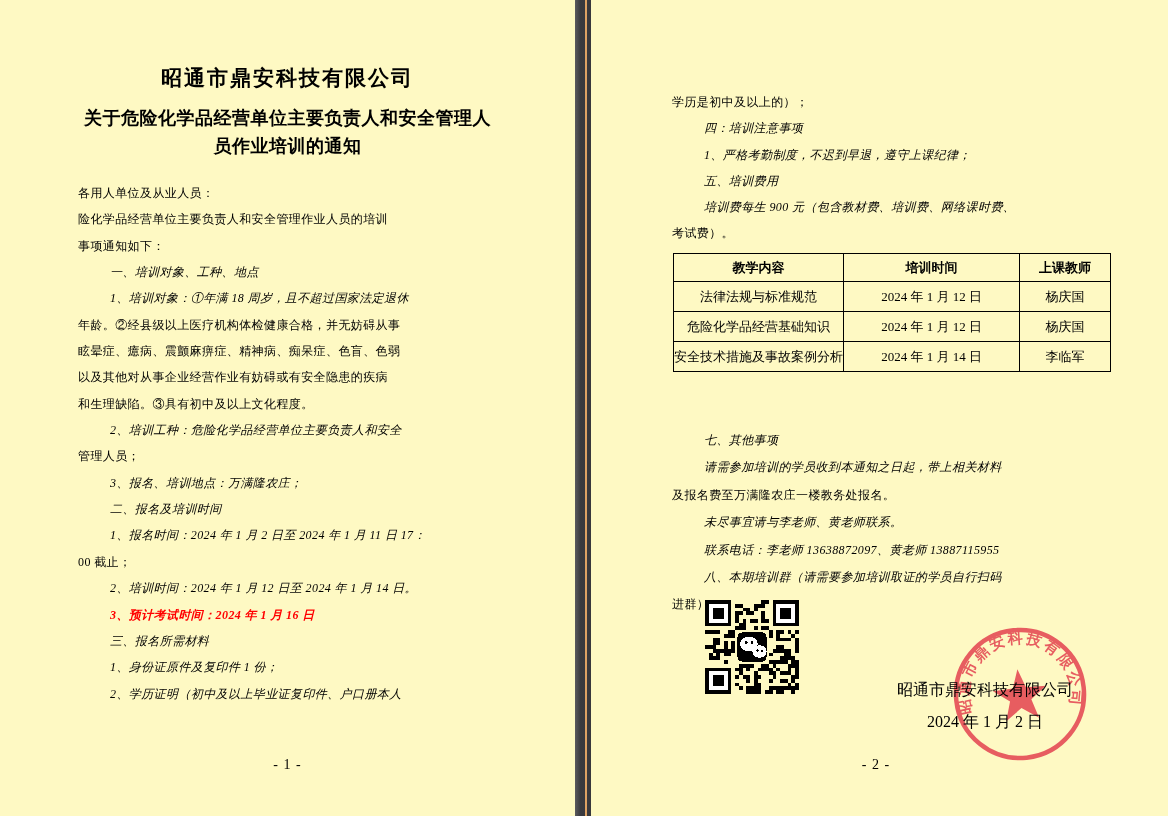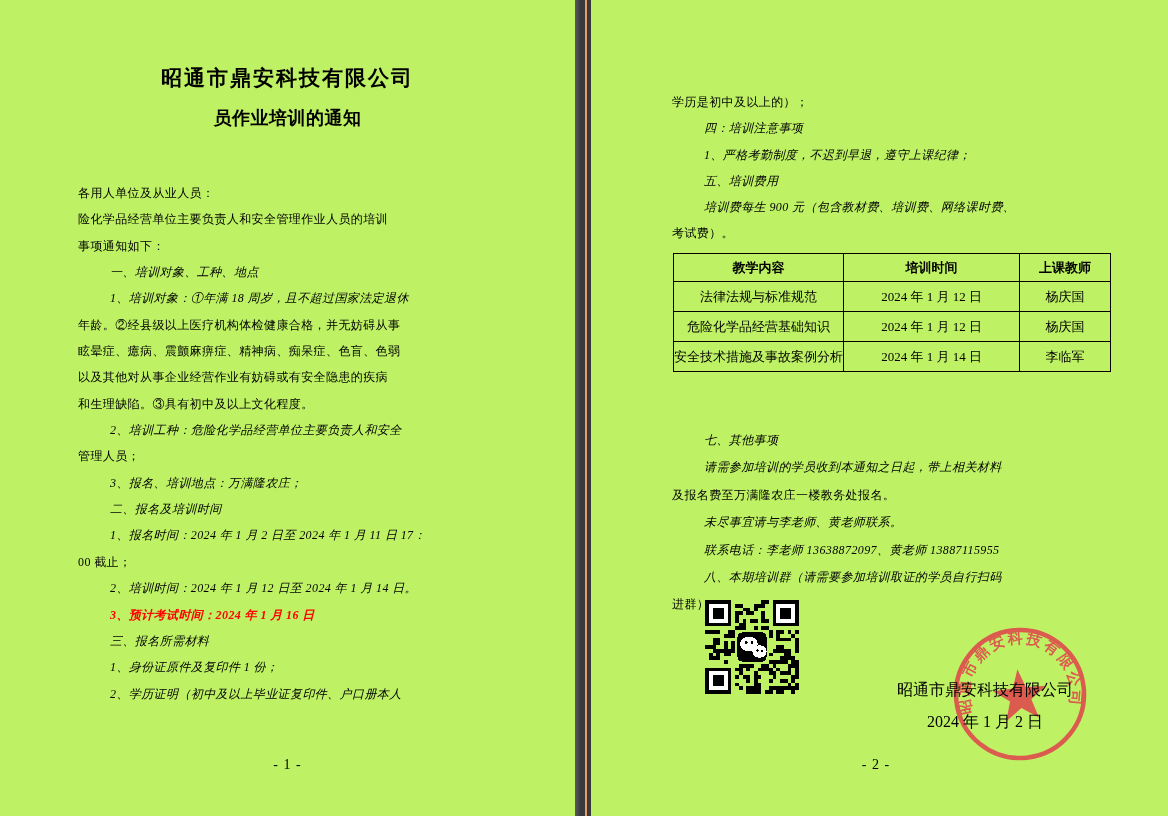--- a/index.html
+++ b/index.html
@@ -1,20 +1,20 @@
 <!DOCTYPE html>
 <html><head>
 <meta charset="utf-8">
 <style>
   html,body{margin:0;padding:0;}
   body{
     width:1168px;height:816px;position:relative;background:#ffffff;
     font-family:"Liberation Serif","DejaVu Serif",serif;color:#000;overflow:hidden;
   }
-  .page{position:absolute;top:0;height:816px;background:#bef264;}
+  .page{position:absolute;top:0;height:816px;background:#fef9c3;}
   #page1{left:0;width:575px;}
   #page2{left:591px;width:577px;}
   .divider{position:absolute;left:575px;top:0;width:16px;height:816px;
     background:linear-gradient(90deg,#5a5a5e 0%,#3a3a3e 35%,#38383c 100%);z-index:5;}
   .divider .gold{position:absolute;left:10px;top:0;width:2px;height:100%;background:#dfa263;}
 
   .doc-title{position:absolute;left:0;width:100%;top:64px;text-align:center;
     font-size:21px;font-weight:bold;letter-spacing:2px;white-space:nowrap;}
   .doc-subtitle{position:absolute;left:10px;right:10px;top:104px;text-align:center;
     font-size:18px;font-weight:bold;line-height:28px;letter-spacing:0.5px;}
@@ -48,20 +48,21 @@
     font-size:14px;letter-spacing:1px;}
   #pn1{left:0;width:575px;}
   #pn2{left:0;width:570px;}
 </style>
 </head>
 <body>
 
 <div class="page" id="page1">
   <div class="doc-title">昭通市鼎安科技有限公司</div>
   <div class="doc-subtitle">
+    <div>关于危险化学品经营单位主要负责人和安全管理人</div>
     <div>员作业培训的通知</div>
   </div>
   <div class="textcol" id="p1-body">
       <div class="tl">各用人单位及从业人员：</div>
       <div class="tl">险化学品经营单位主要负责人和安全管理作业人员的培训</div>
       <div class="tl">事项通知如下：</div>
       <div class="tl ind">一、培训对象、工种、地点</div>
       <div class="tl ind">1、培训对象：①年满 18 周岁，且不超过国家法定退休</div>
       <div class="tl">年龄。②经县级以上医疗机构体检健康合格，并无妨碍从事</div>
       <div class="tl">眩晕症、癔病、震颤麻痹症、精神病、痴呆症、色盲、色弱</div>

